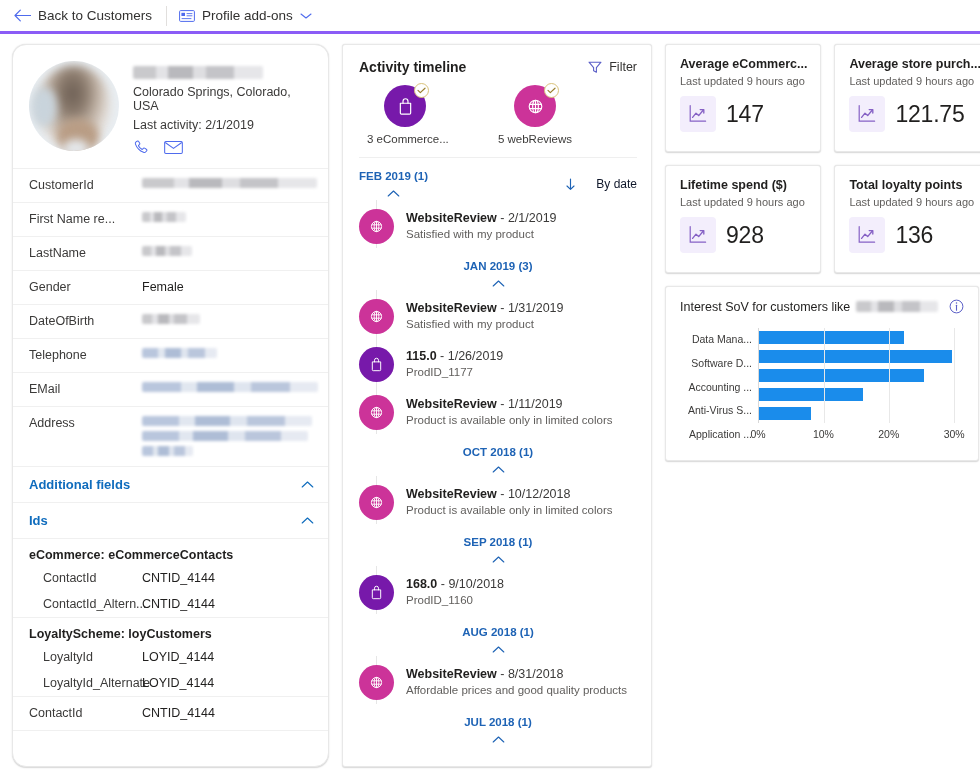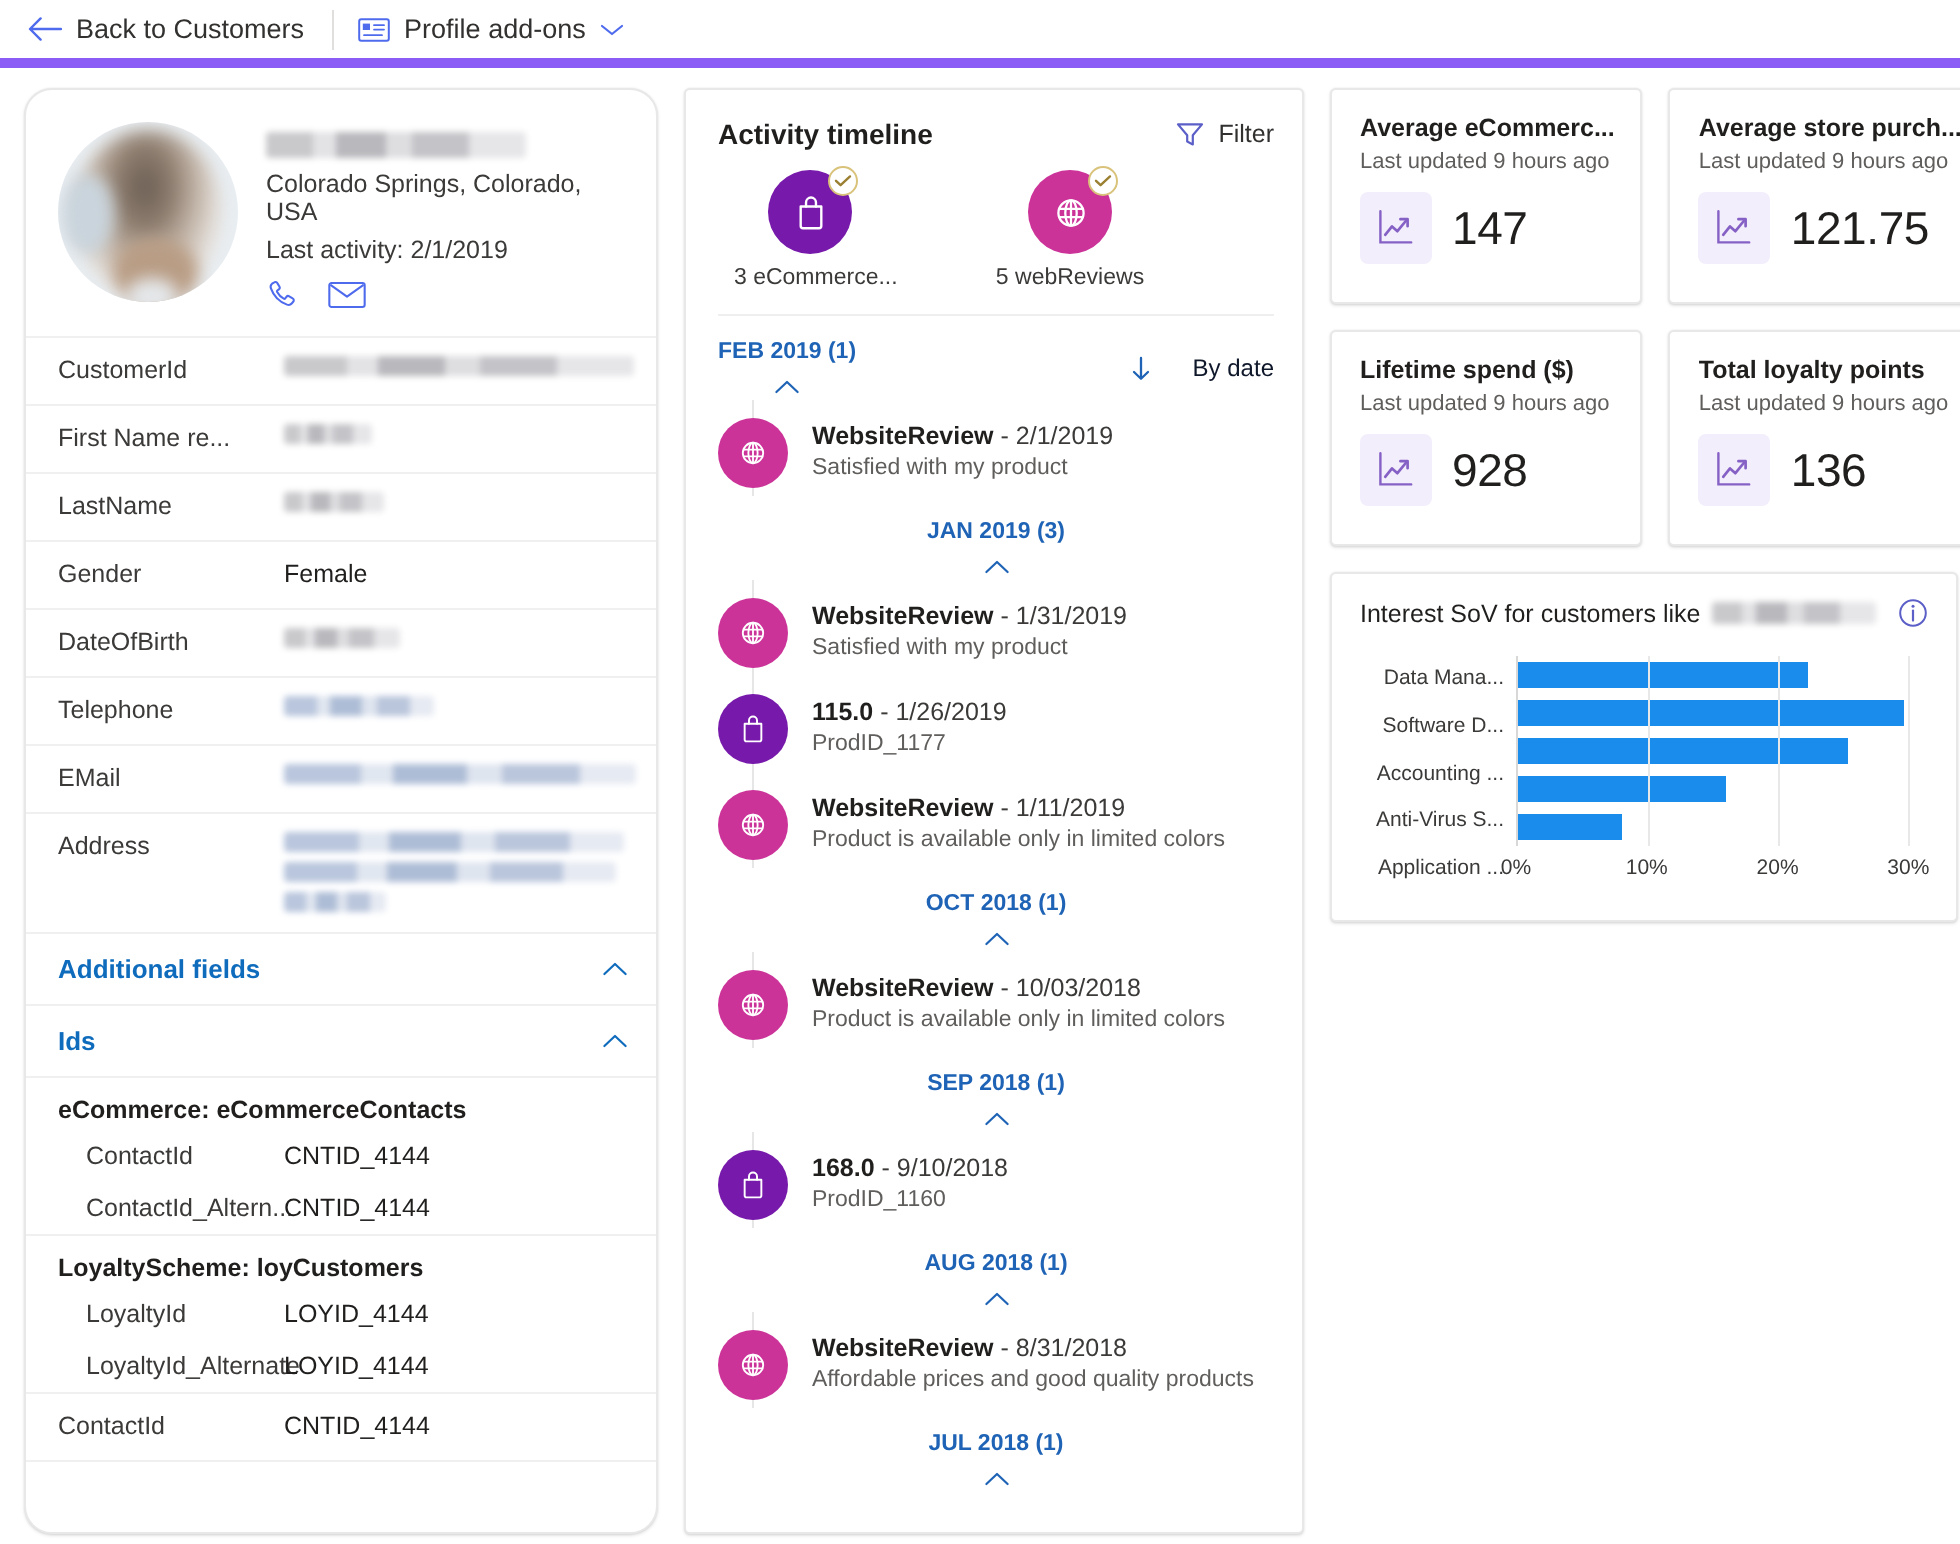--- a/index.html
+++ b/index.html
@@ -11,21 +11,21 @@
     color: #323130;
     overflow: hidden;
   }
 
   
   .topbar {
     height: 34px;
     display: flex; align-items: center;
     padding: 0 0 0 14px;
     background: #ffffff;
-    border-bottom: 5px solid #8b5cf6;
+    border-bottom: 3px solid #8b5cf6;
   }
   .topbar-item {
     display: flex; align-items: center; gap: 7px;
     height: 34px; padding: 0 10px 0 0;
     font-size: 13.5px; color: #323130; cursor: pointer;
     white-space: nowrap;
   }
   .topbar-sep { width: 1px; height: 20px; background: #e1dfdd; margin: 0 12px 0 4px; }
   .ic { display: inline-flex; align-items: center; justify-content: center; flex: none; }
 
@@ -493,21 +493,21 @@
             <div class="tl-rail"></div>
             <div class="tl-item">
               <div class="tl-dot" style="background:#cc3399">
                 <svg width="17" height="17" viewBox="0 0 22 22">
                   <circle cx="11" cy="11" r="6.6" fill="none" stroke="#fff" stroke-width="1.2"></circle>
                   <ellipse cx="11" cy="11" rx="3" ry="6.6" fill="none" stroke="#fff" stroke-width="1.2"></ellipse>
                   <path d="M4.6 8.8h12.8M4.6 13.2h12.8M11 4.4v13.2" stroke="#fff" stroke-width="1.2"></path>
                 </svg>
               </div>
               <div class="tl-body">
-                <div class="tl-h"><b>WebsiteReview</b><span class="dt"> - 10/03/2018</span></div>
+                <div class="tl-h"><b>WebsiteReview</b><span class="dt"> - 10/12/2018</span></div>
                 <div class="tl-sub">Product is available only in limited colors</div>
               </div>
             </div>
           </div>
           <div class="tl-group group-head">
             <span>SEP 2018 (1)</span>
             <span class="ic">
               <svg width="13" height="9" viewBox="0 0 13 9">
                 <path d="M1.2 7 6.5 2l5.3 5" stroke="#1e63b5" stroke-width="1.1" fill="none" stroke-linecap="round" stroke-linejoin="round"></path>
               </svg>

